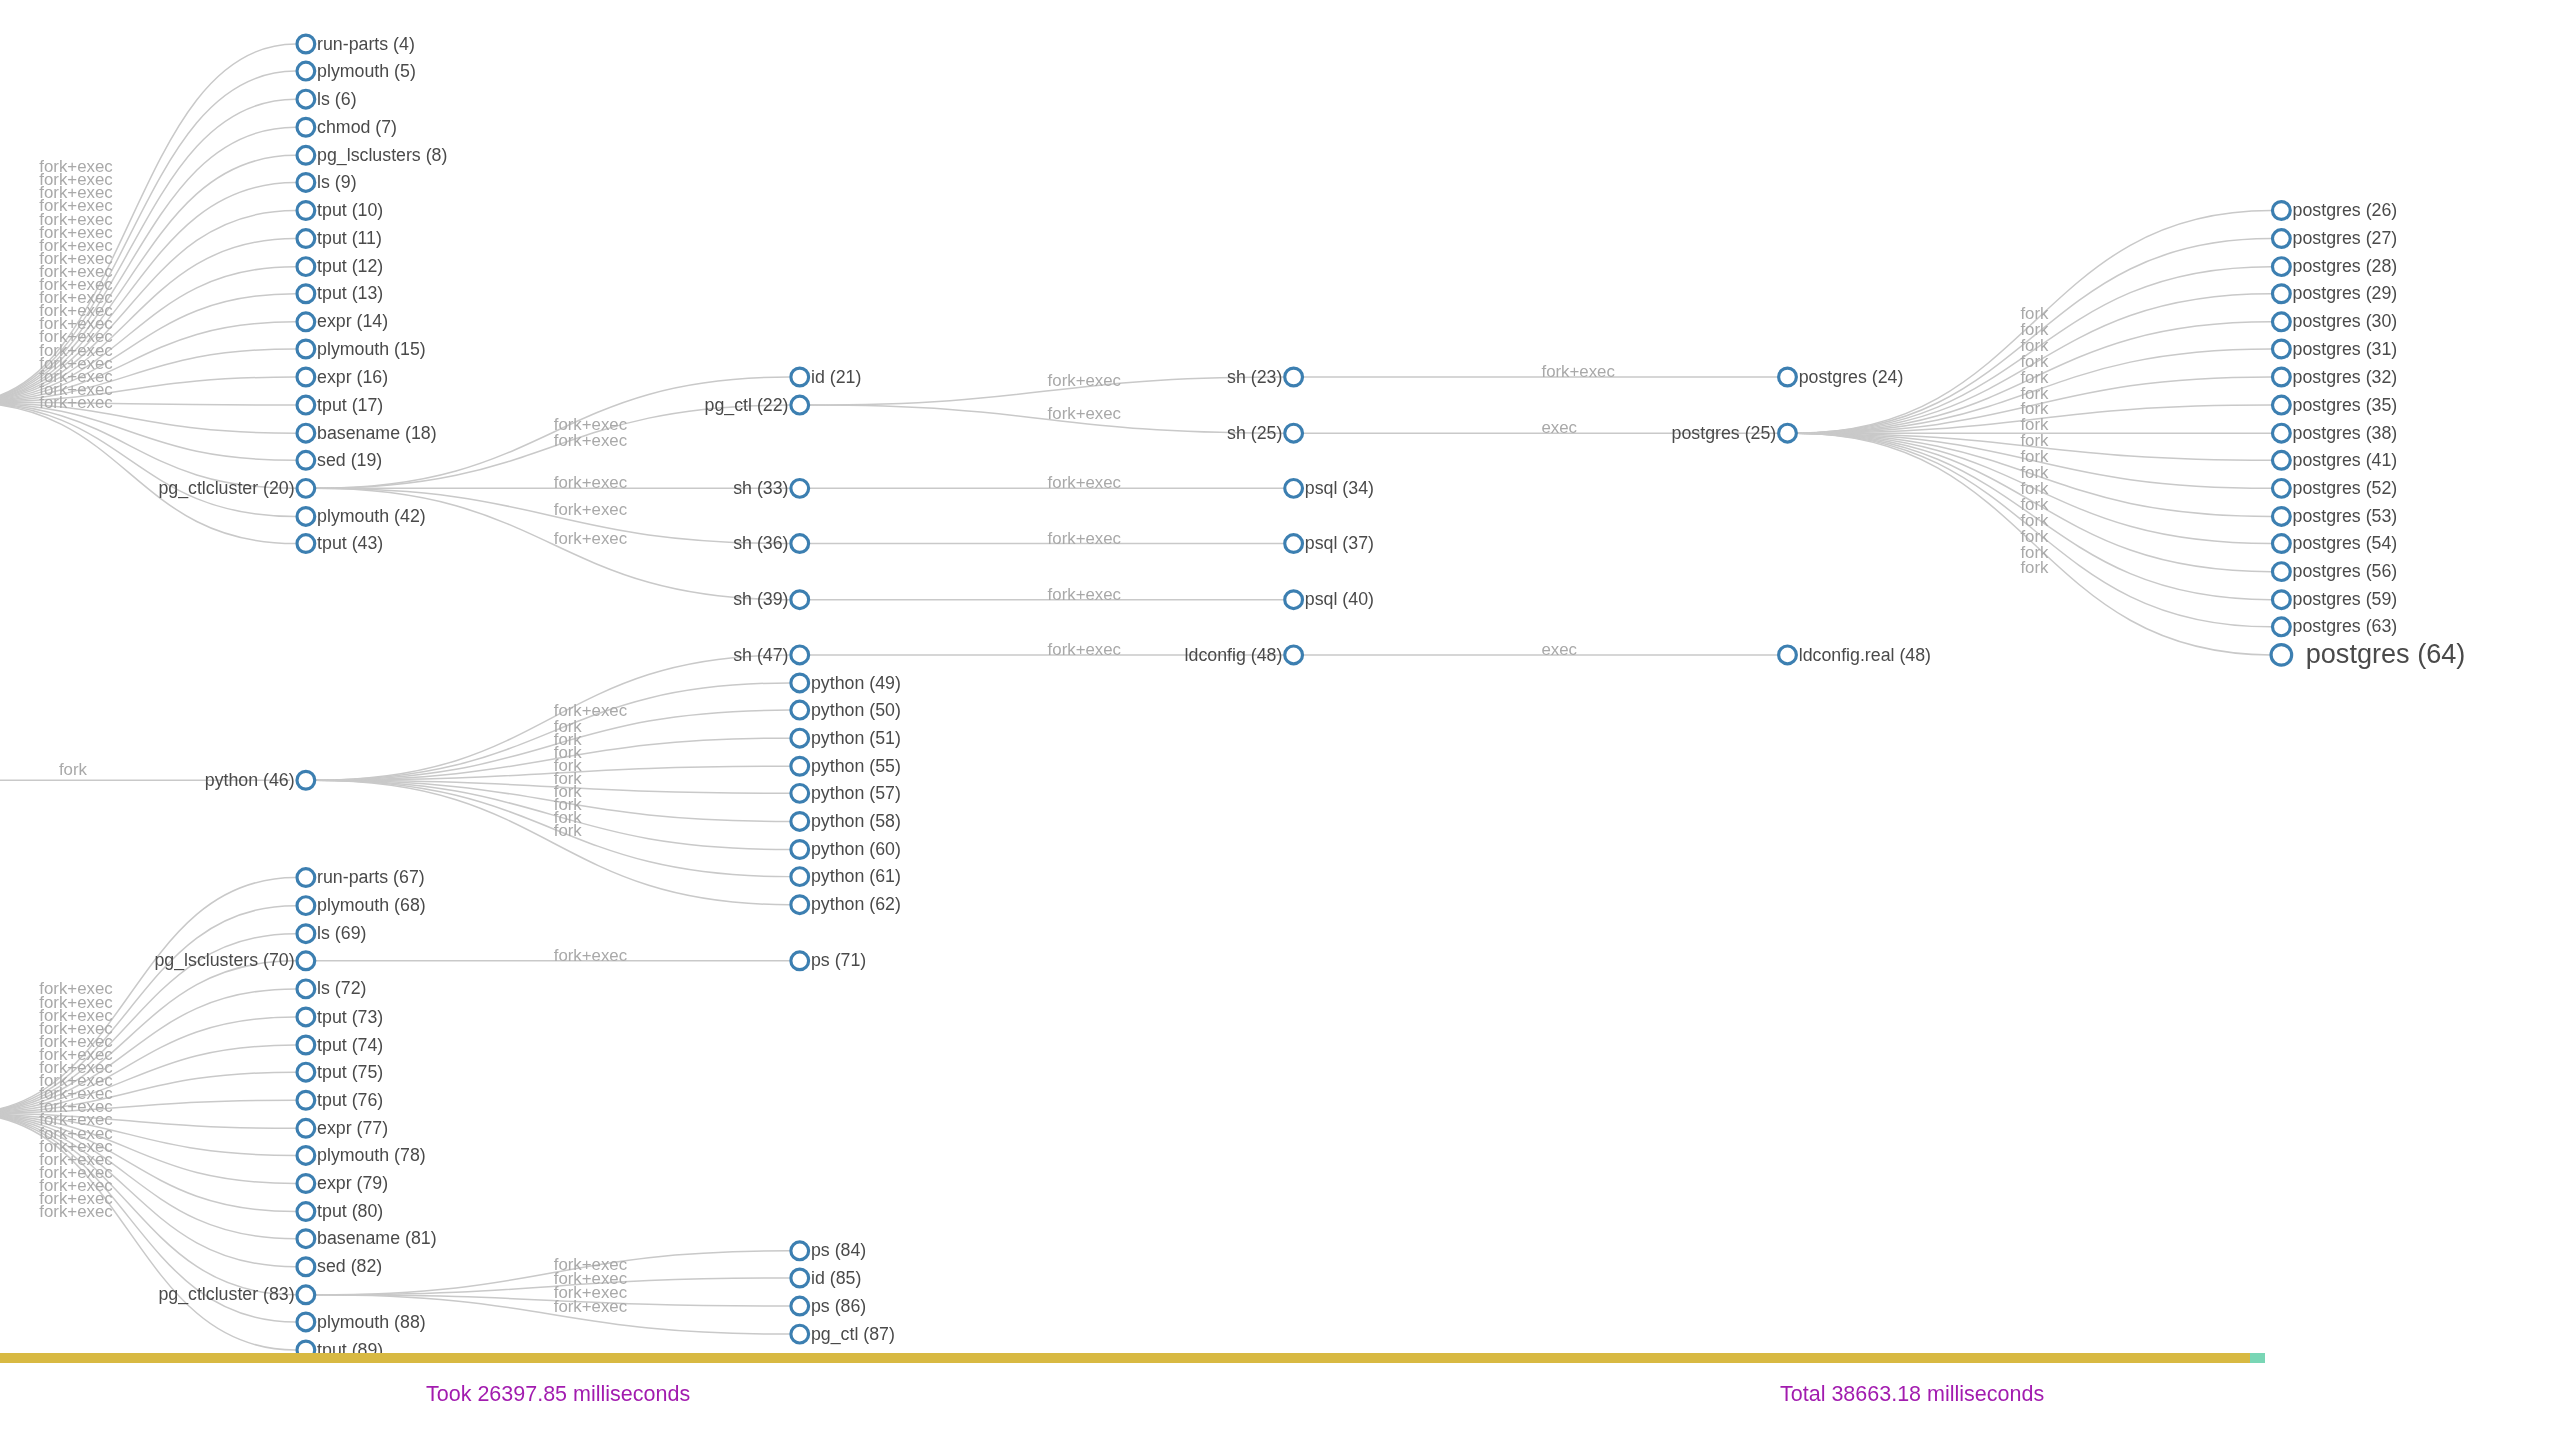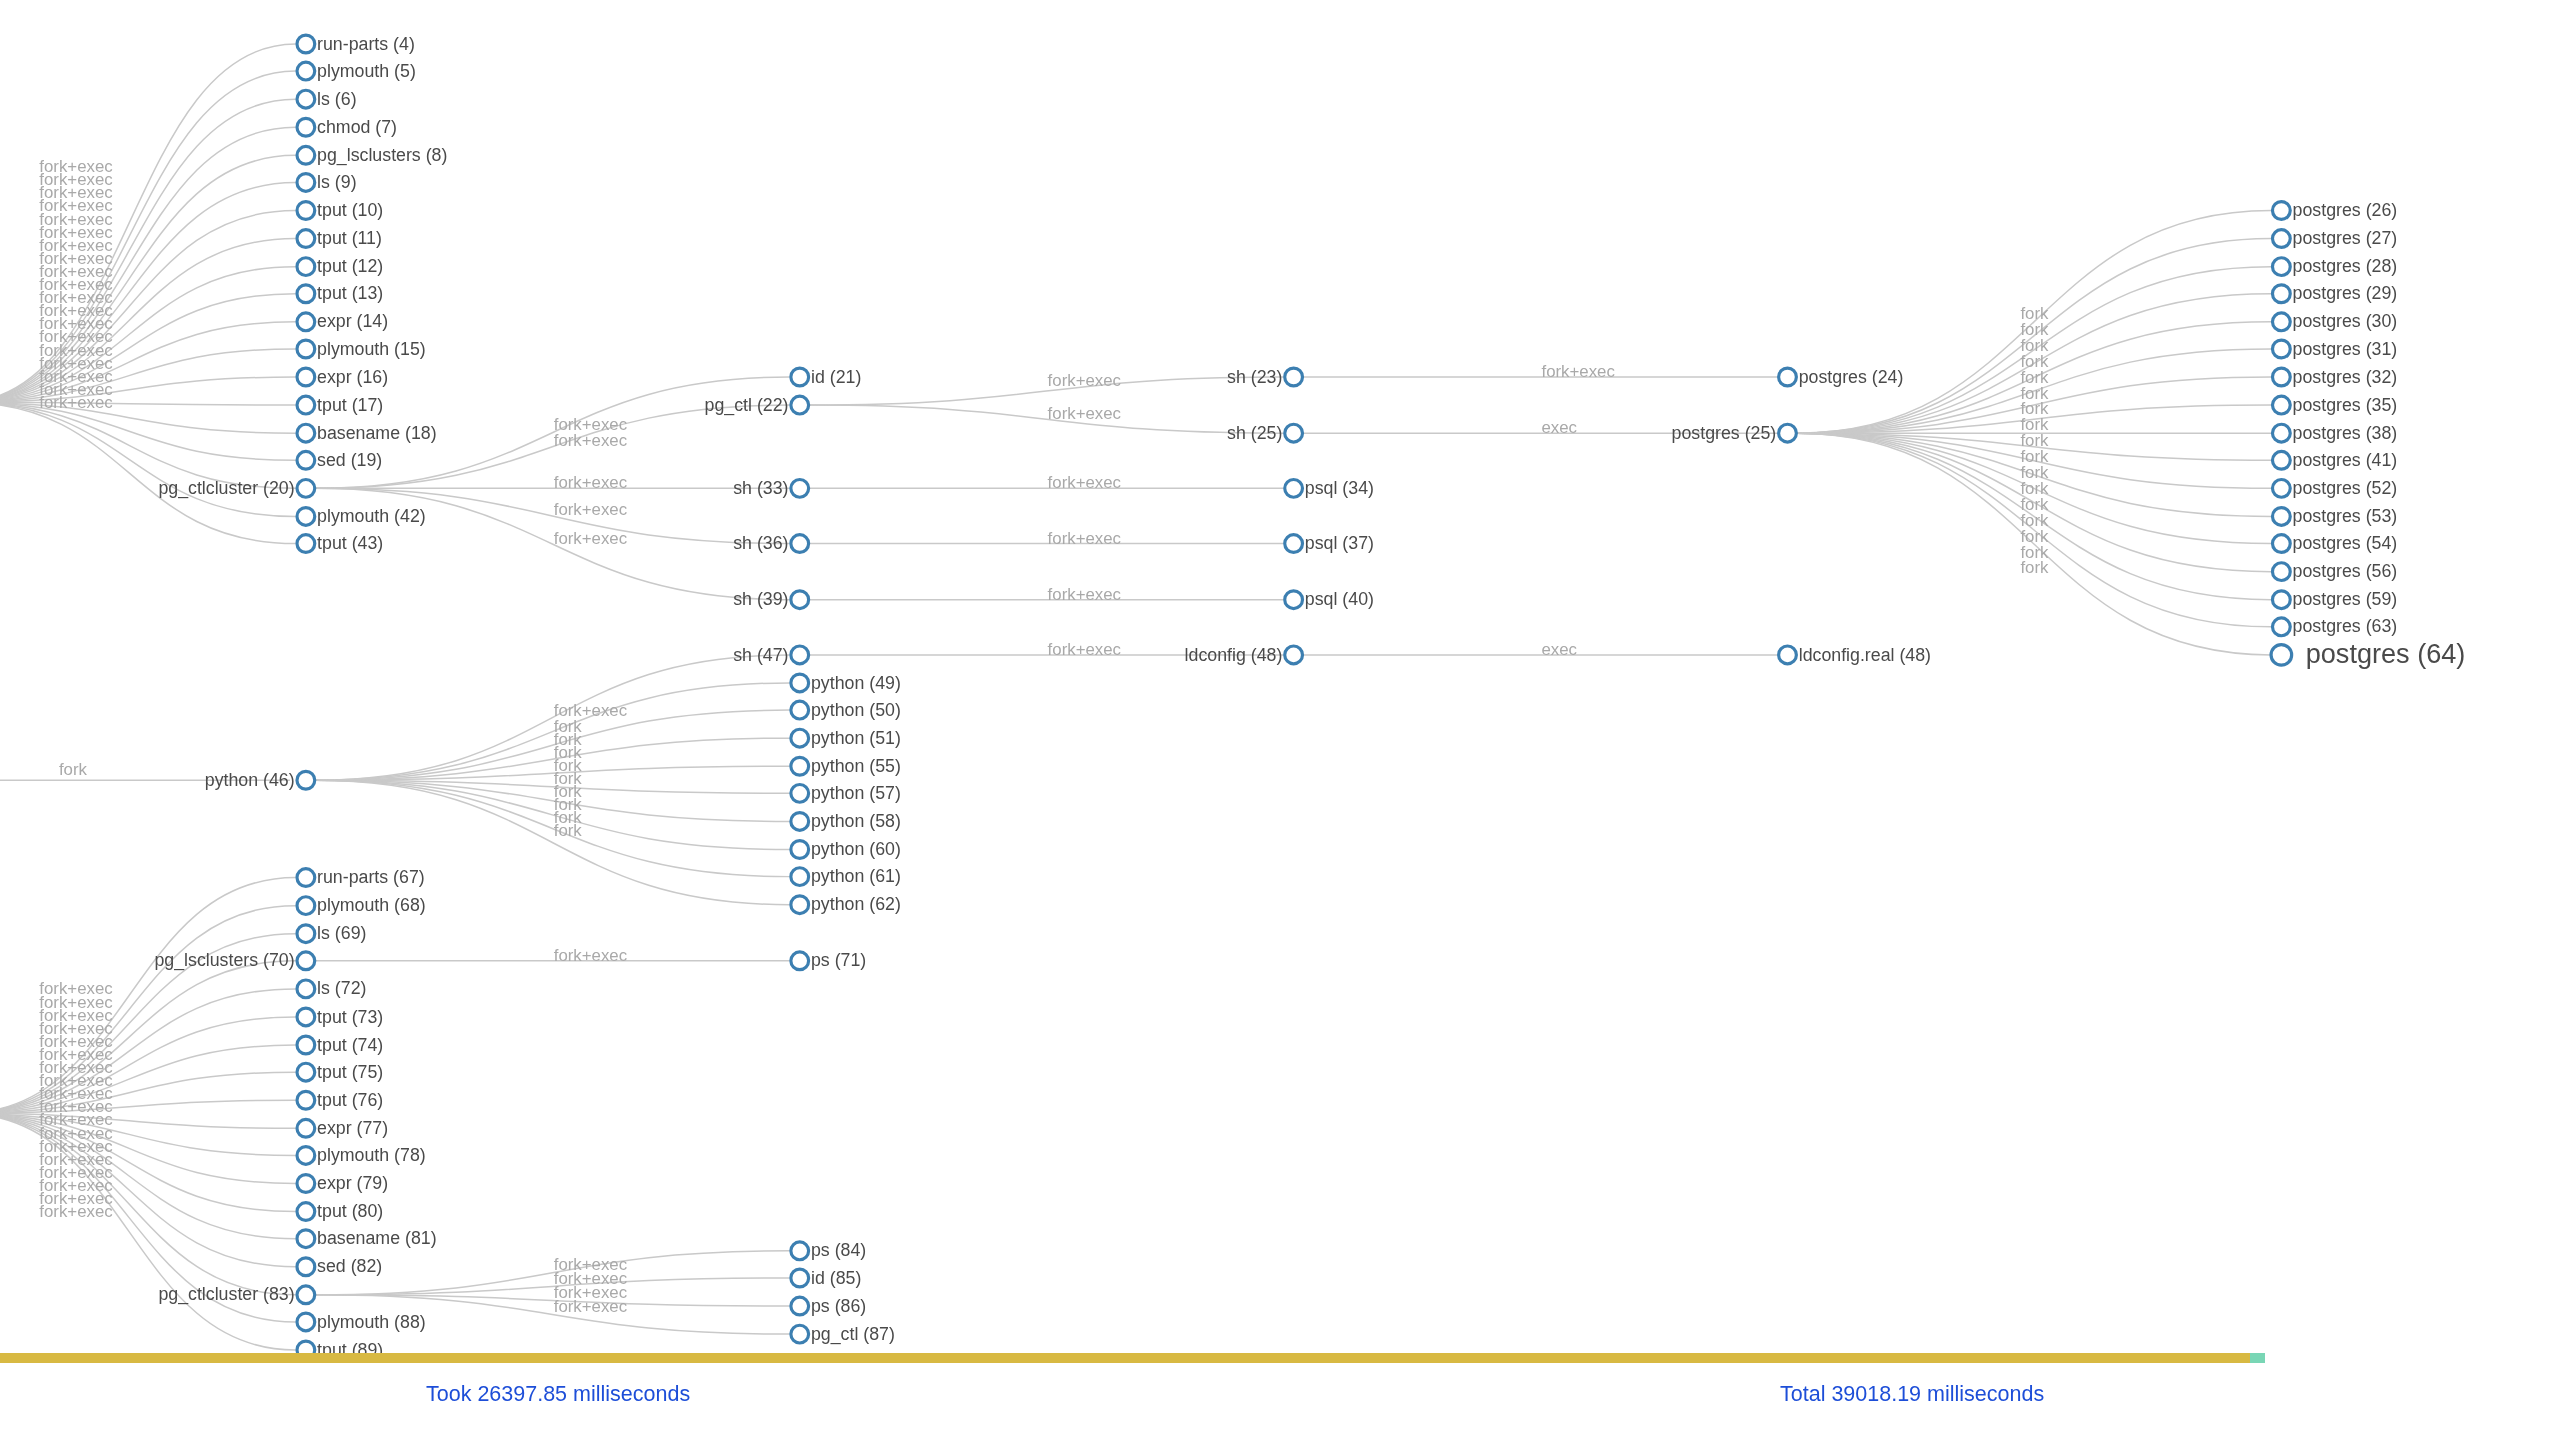--- a/index.html
+++ b/index.html
@@ -64,21 +64,21 @@
   #bar-teal {
     position: absolute;
     top: 0;
     height: 10.3px;
     background: #79d6b5;
   }
   .footer-text {
     position: absolute;
     font-family: "Liberation Sans", sans-serif;
     font-size: 21.5px;
-    color: #1d4ed8;
+    color: #a21caf;
     white-space: nowrap;
   }
   #took-text { left: 426px; top: 1382px; }
   #total-text { left: 1780px; top: 1382px; }
 </style>
 </head>
 <body>
 
 <div id="stage">
   <svg id="tree-svg" viewBox="0 0 2754 1552" preserveAspectRatio="none">
@@ -593,15 +593,15 @@
         </g>
       </g>
   </svg>
 
   <div id="footer-bar">
     <div id="bar-gold" style="width: 2250px; background: rgb(216, 185, 66);"></div>
     <div id="bar-teal" style="left: 2250px; width: 15px; background: rgb(121, 214, 181);"></div>
   </div>
 
   <div class="footer-text" id="took-text">Took 26397.85 milliseconds</div>
-  <div class="footer-text" id="total-text">Total 39018.19 milliseconds</div>
+  <div class="footer-text" id="total-text">Total 38663.18 milliseconds</div>
 </div>
 
 
 </body></html>

